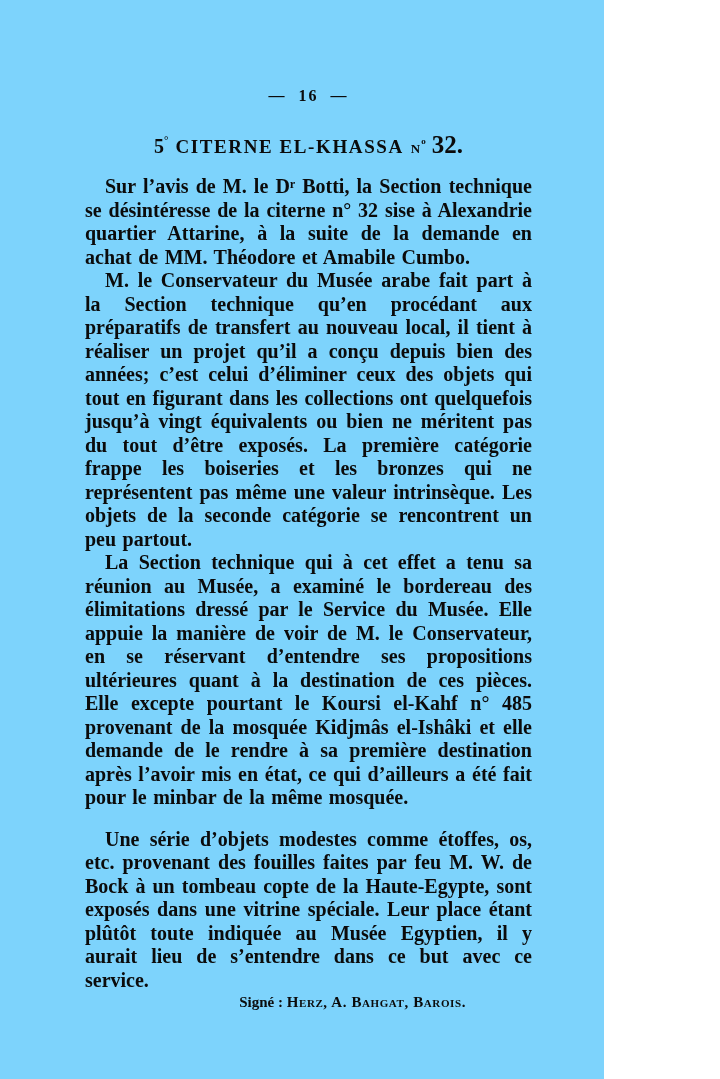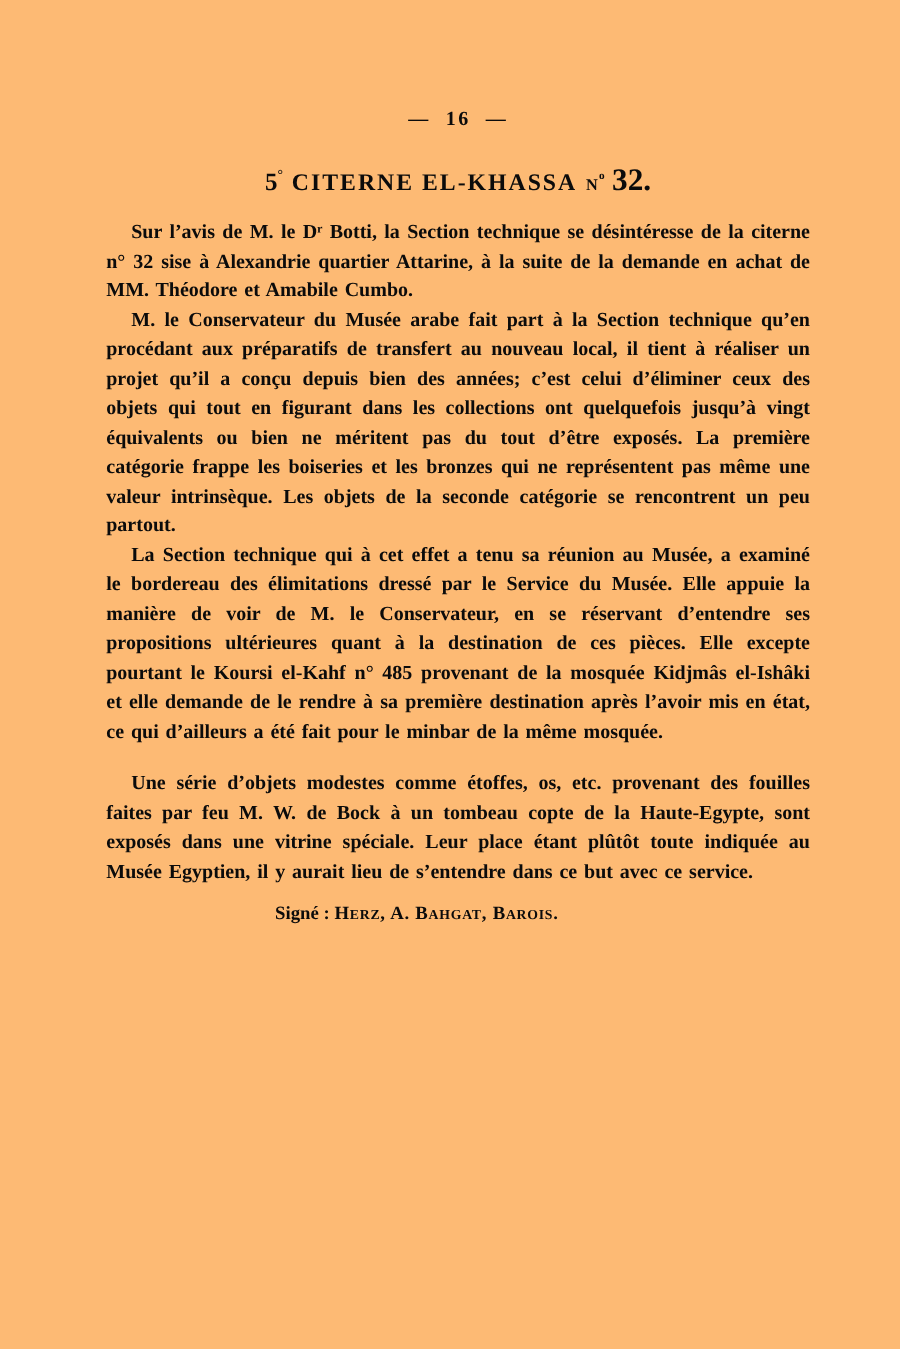--- a/index.html
+++ b/index.html
@@ -3,22 +3,22 @@
 <meta charset="utf-8">
 <style>
   html, body { margin: 0; padding: 0; }
   body {
     width: 720px; height: 1079px;
     background: #ffffff;
     overflow: hidden;
   }
   .page {
     position: relative;
-    width: 720px; height: 1079px;
-    background: #fdba74;
+    width: 604px; height: 1079px;
+    background: #7dd3fc;
     color: #0b0b0b;
     font-family: "Liberation Serif", "DejaVu Serif", serif;
     font-weight: bold;
     -webkit-font-smoothing: antialiased;
   }
   .content {
     padding: 86px 72px 0 85px; 
   }
   .pageno {
     text-align: center;
@@ -40,34 +40,33 @@
   .h-title {
     font-size: 19px;
     letter-spacing: 1.6px;
     margin: 0 7px;
   }
   .h-no-n { font-size: 13px; letter-spacing: 1px; }
   sup.h-no-o { font-size: 9px; line-height: 0; }
   .h-no-val { font-size: 25px; }
   .para {
     margin: 0;
-    font-size: 16px;
+    font-size: 20px;
     line-height: 23.5px;
     text-align: justify;
     text-justify: inter-word;
     text-indent: 20px;
     word-spacing: 1.5px;
     hyphens: none;
   }
   .para-first1 { margin-top: 13px; }
   .para-first2 { }
   .para-last   { margin-top: 18px; }
   .signature {
-    margin-top: 12px;
-    text-align: center;
+    text-align: right;
     padding-right: 66px;
     font-size: 15px;
     line-height: 20px;
   }
   .sig-names {
     font-variant: small-caps;
     letter-spacing: 0.6px;
   }
 </style>
 </head>

